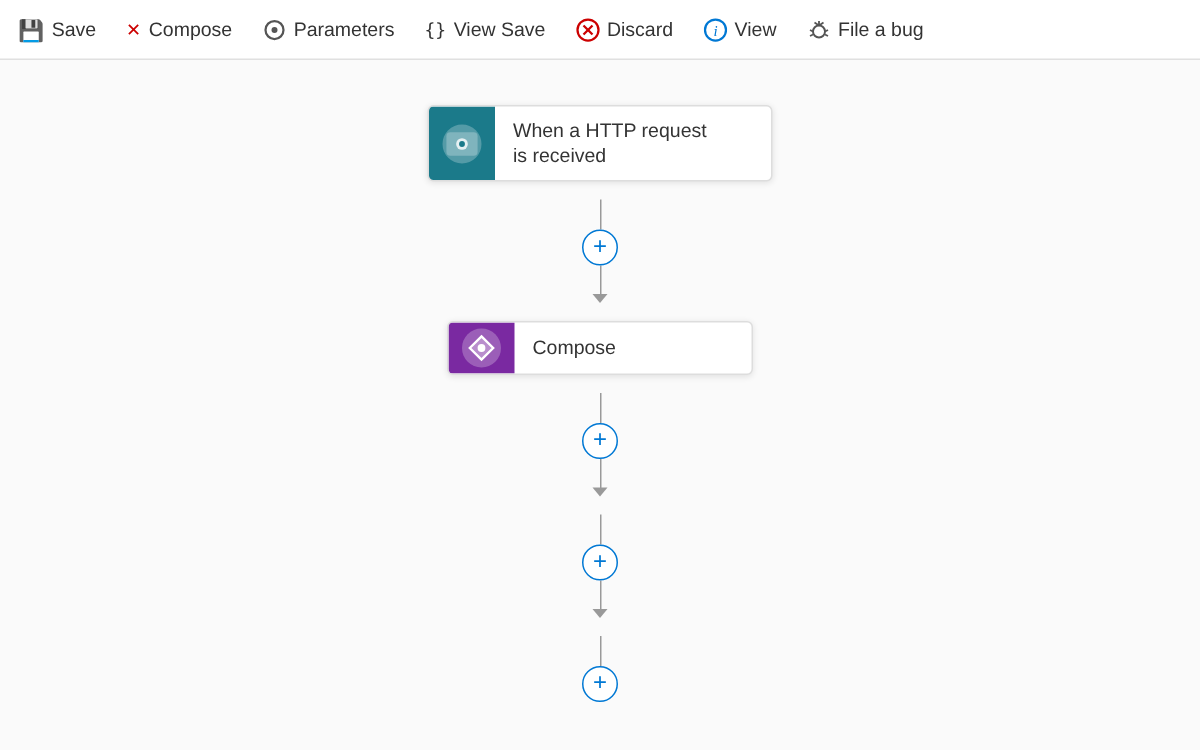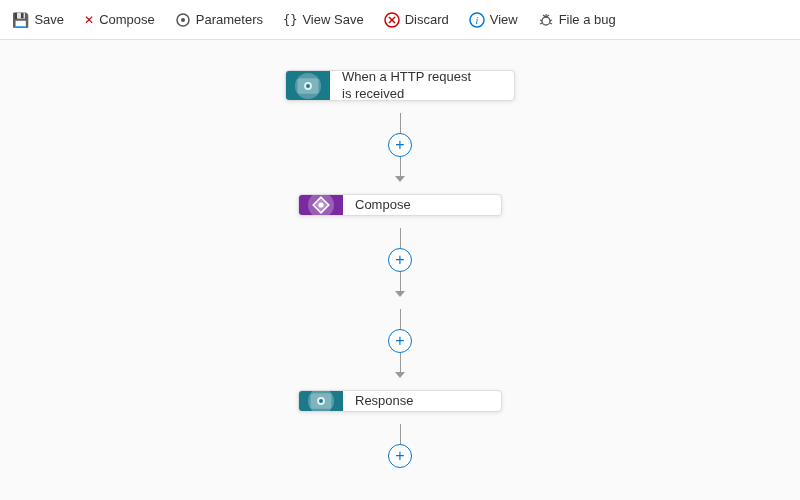--- a/index.html
+++ b/index.html
@@ -255,32 +255,20 @@
     </div>
 
 
     <div class="connector">
       <div class="connector-line"></div>
       <div class="add-btn">+</div>
       <div class="connector-line"></div>
       <div class="connector-arrow"></div>
     </div>
 
-    <div class="step-card">
-      <div class="step-icon-bar color-teal2">
-        <div class="icon-circle">
-          <svg width="20" height="20" viewBox="0 0 20 20" fill="none">
-            <rect x="2" y="4" width="16" height="12" rx="2" fill="rgba(255,255,255,0.25)"></rect>
-            <circle cx="10" cy="10" r="3" fill="white" opacity="0.8"></circle>
-            <circle cx="10" cy="10" r="1.5" fill="#1B7A8A"></circle>
-          </svg>
-        </div>
-      </div>
-      <div class="step-title">Response</div>
-    </div>
 
     <div class="connector">
       <div class="connector-line"></div>
       <div class="add-btn">+</div>
     </div>
 
   </div>
 </div>
 
 </body></html>

